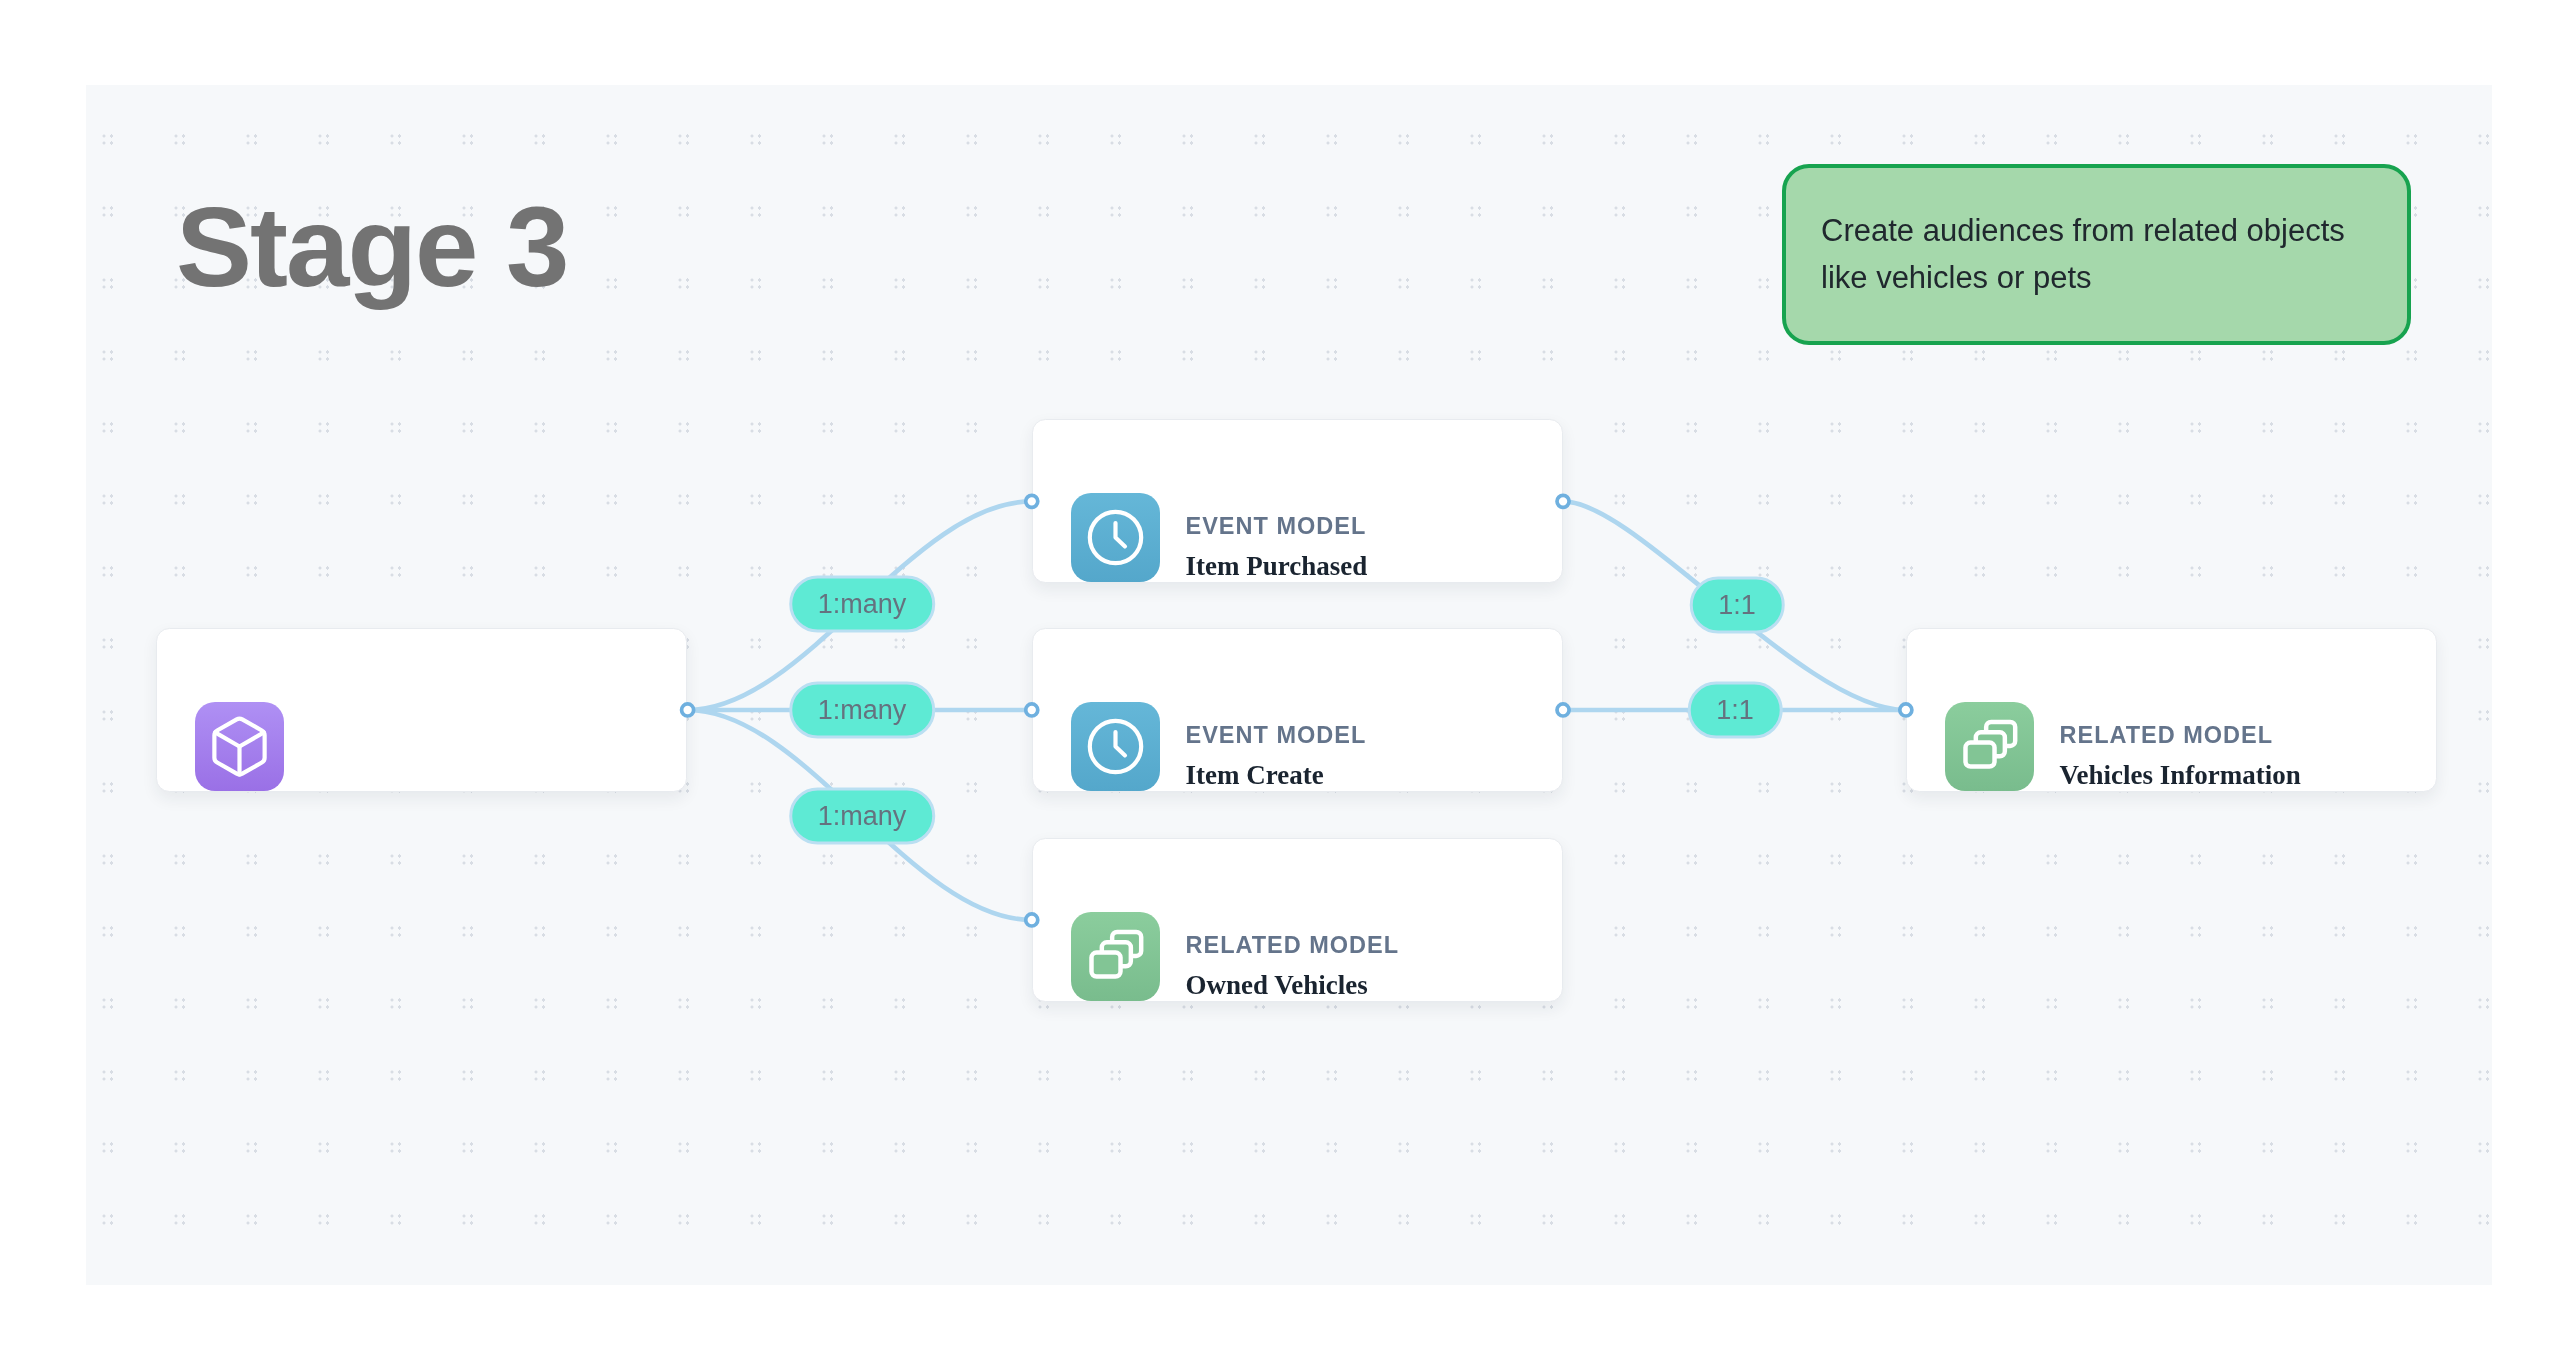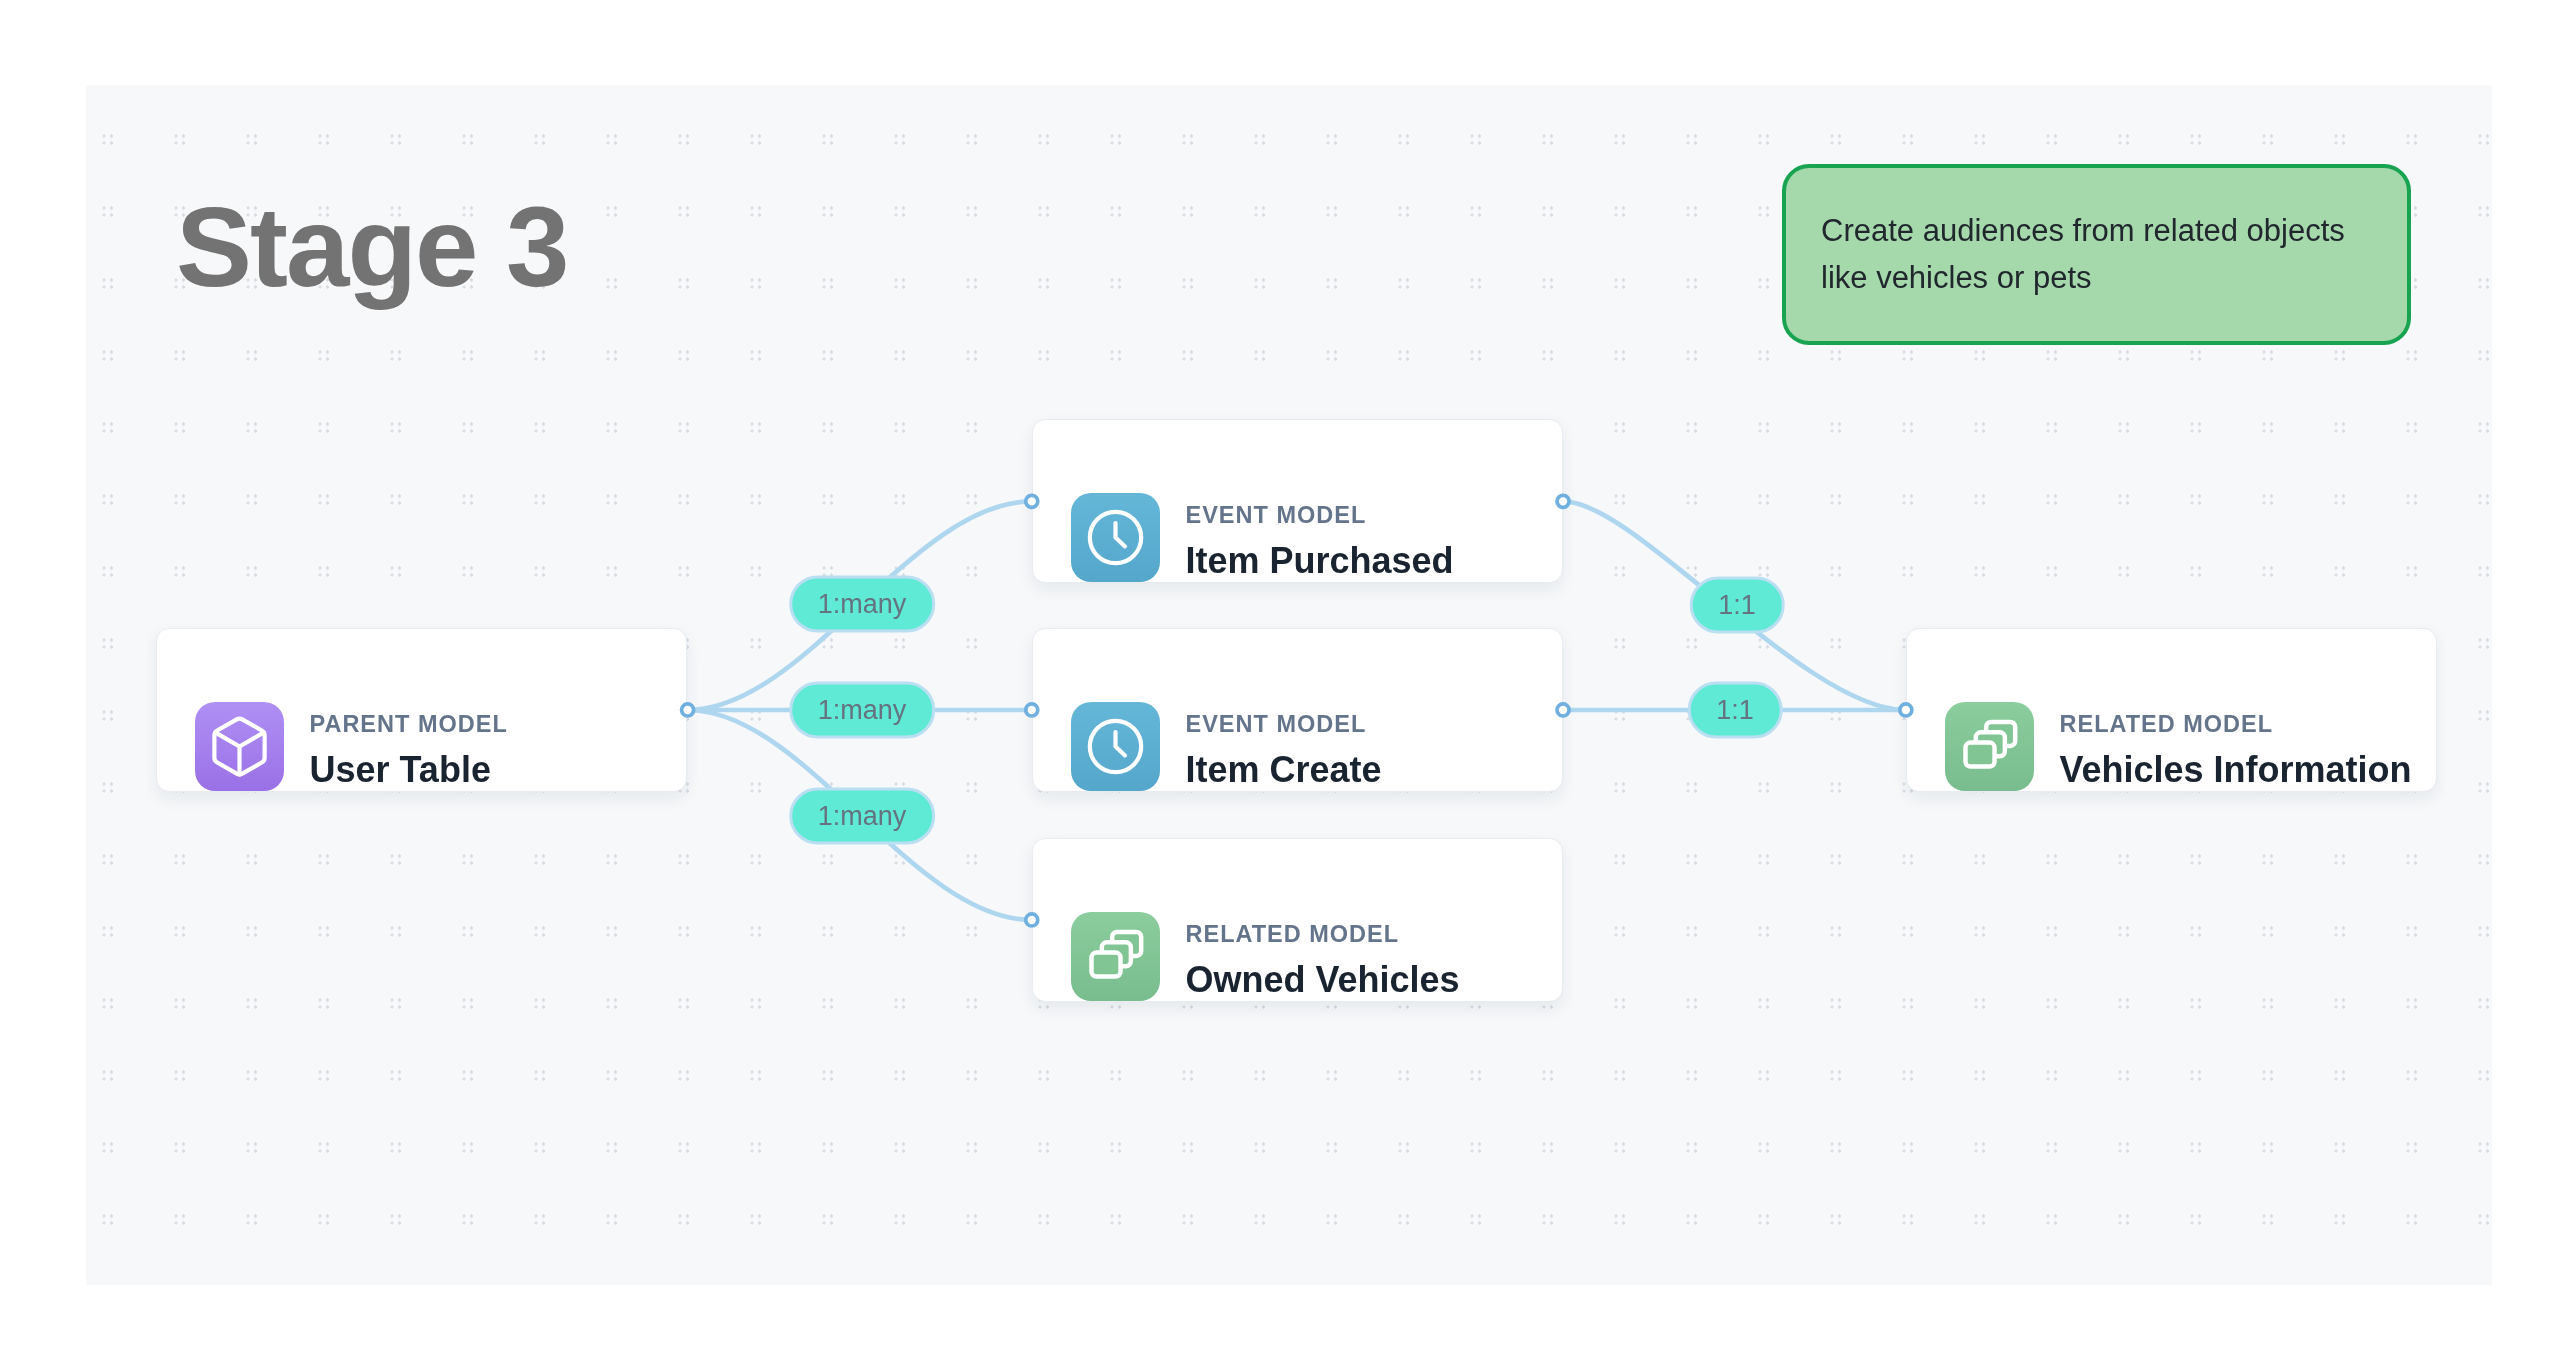--- a/index.html
+++ b/index.html
@@ -40,21 +40,21 @@
   }
   .node .icon{
     width:89px;height:89px;border-radius:20px;margin-left:38px;flex:none;
     display:flex;align-items:center;justify-content:center;
   }
   .icon-purple{background:linear-gradient(180deg,#af90f4,#9a70e6);}
   .icon-teal{background:linear-gradient(180deg,#65b7d8,#54a7cb);}
   .icon-green{background:linear-gradient(180deg,#8bcd9d,#79bc8d);}
   .node .texts{margin-left:25.5px;}
   .node .type{font-size:23.5px;font-weight:700;color:#64748b;letter-spacing:1px;margin-bottom:11.4px;}
-  .node .name{font-size:36px;font-weight:600;color:#1a2430;}
+  .node .name{font-size:27px;font-weight:600;color:#1a2430;font-family:Liberation Serif, serif;}
   .node-parent{left:156px;top:628px;}
   .node-item-purchased{left:1032px;top:419px;}
   .node-item-added{left:1032px;top:628px;}
   .node-owned-vehicles{left:1032px;top:838px;}
   .node-product-information{left:1906px;top:628px;}
   .edges{position:absolute;left:0;top:0;z-index:3;pointer-events:none;}
   .pill{
     position:absolute;transform:translate(-50%,-50%);z-index:4;
     background:#5eead4;border:3.4px solid #badff2;border-radius:670px;
     color:#65727f;font-size:27px;padding:10px 25.5px;white-space:nowrap;
@@ -76,24 +76,20 @@
   <span>Create audiences from related objects like vehicles or pets</span>
 </div>
 
 <div class="node node-parent">
   <span class="icon icon-purple">
     <svg width="67" height="67" viewBox="0 0 24 24" fill="none" stroke="#ffffff" stroke-width="1.5" stroke-linecap="round" stroke-linejoin="round">
       <path d="M21 16V8a2 2 0 0 0-1-1.73l-7-4a2 2 0 0 0-2 0l-7 4A2 2 0 0 0 3 8v8a2 2 0 0 0 1 1.73l7 4a2 2 0 0 0 2 0l7-4A2 2 0 0 0 21 16z"></path>
       <polyline points="3.27 6.96 12 12.01 20.73 6.96"></polyline>
       <line x1="12" y1="22.08" x2="12" y2="12"></line>
     </svg>
-  </span>
-  <span class="texts">
-    <div class="type">PARENT MODEL</div>
-    <div class="name">User Table</div>
   </span>
 </div>
 
 <div class="node node-item-purchased">
   <span class="icon icon-teal">
     <svg width="67" height="67" viewBox="0 0 24 24" fill="none" stroke="#ffffff" stroke-width="1.5" stroke-linecap="round" stroke-linejoin="round">
       <circle cx="12" cy="12" r="9.2"></circle>
       <polyline points="12 6.8 12 12 15.4 15.2"></polyline>
     </svg>
   </span>

